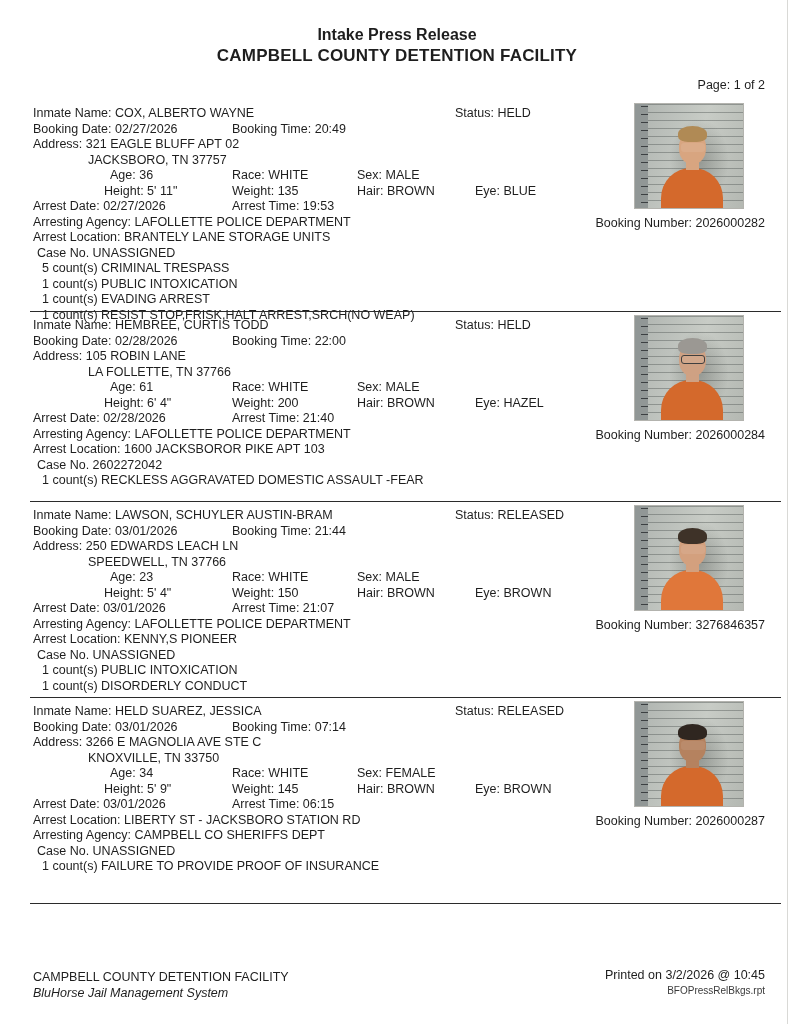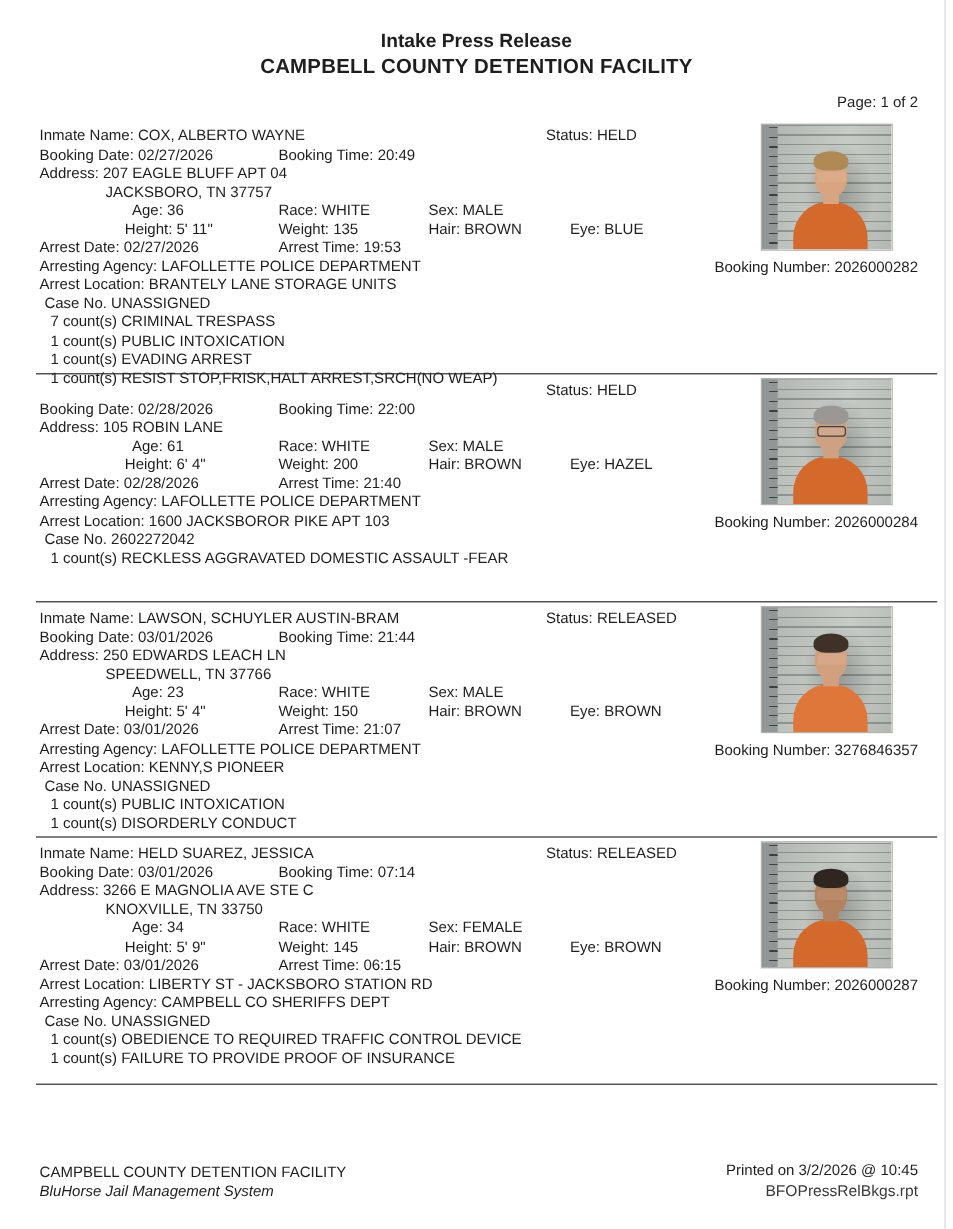--- a/index.html
+++ b/index.html
@@ -29,21 +29,21 @@
   .torso{position:absolute;bottom:0;left:26px;width:62px;height:40px;border-radius:30px 30px 0 0;}
   .neck{position:absolute;bottom:38px;left:51px;width:13px;height:10px;}
   .head{position:absolute;bottom:44px;left:44px;width:27px;height:34px;border-radius:50% 50% 45% 45%;}
   .hair{position:absolute;bottom:66px;left:43px;width:29px;height:16px;border-radius:50% 50% 35% 35%;}
   .glasses{position:absolute;bottom:56px;left:46px;width:22px;height:7px;border:1.5px solid rgba(0,0,0,0);
         border-radius:3px;background:rgba(255,255,255,.08);}
   .bookno{position:absolute;top:116px;right:29px;white-space:nowrap;}
   .footer-left{position:absolute;top:970px;left:33px;}
   .footer-left .sys{font-style:italic;margin-top:2px;}
   .footer-right{position:absolute;top:968px;right:29px;text-align:right;}
-  .footer-right .rpt{font-size:13px;margin-top:3px;color:#3a3a3a;}
+  .footer-right .rpt{font-size:10px;margin-top:3px;color:#3a3a3a;}
   .scan-line{position:absolute;top:0;right:6px;width:1px;height:100%;background:#d9d9d6;}
 </style>
 </head>
 <body>
 
 <div class="page">
 
   <div class="hdr">
     <div class="t1">Intake Press Release</div>
     <div class="t2">CAMPBELL COUNTY DETENTION FACILITY</div>
@@ -56,21 +56,21 @@
       <div class="rec-body">
         <div class="line">
             <span class="at" style="left:33px"><span>Inmate Name:</span> <span>COX, ALBERTO WAYNE</span></span>
             <span class="at" style="left:455px"><span>Status:</span> <span>HELD</span></span>
           </div>
         <div class="line">
             <span class="at" style="left:33px"><span>Booking Date:</span> <span>02/27/2026</span></span>
             <span class="at" style="left:232px"><span>Booking Time:</span> <span>20:49</span></span>
           </div>
         <div class="line">
-            <span class="at" style="left:33px"><span>Address:</span> <span>207 EAGLE BLUFF APT 04</span></span>
+            <span class="at" style="left:33px"><span>Address:</span> <span>321 EAGLE BLUFF APT 02</span></span>
           </div>
         <div class="line">
             <span class="at" style="left:88px">JACKSBORO, TN 37757</span>
           </div>
         <div class="line">
             <span class="at" style="left:110px"><span>Age:</span> <span>36</span></span>
             <span class="at" style="left:232px"><span>Race:</span> <span>WHITE</span></span>
             <span class="at" style="left:357px"><span>Sex:</span> <span>MALE</span></span>
           </div>
         <div class="line">
@@ -86,21 +86,21 @@
         <div class="line">
             <span class="at" style="left:33px"><span>Arresting Agency:</span> <span>LAFOLLETTE POLICE DEPARTMENT</span></span>
           </div>
         <div class="line">
             <span class="at" style="left:33px"><span>Arrest Location:</span> <span>BRANTELY LANE STORAGE UNITS</span></span>
           </div>
         <div class="line">
             <span class="at" style="left:37px"><span>Case No.</span> <span>UNASSIGNED</span></span>
           </div>
         <div class="line">
-            <span class="at" style="left:42px">7 count(s) CRIMINAL TRESPASS</span>
+            <span class="at" style="left:42px">5 count(s) CRIMINAL TRESPASS</span>
           </div>
         <div class="line">
             <span class="at" style="left:42px">1 count(s) PUBLIC INTOXICATION</span>
           </div>
         <div class="line">
             <span class="at" style="left:42px">1 count(s) EVADING ARREST</span>
           </div>
         <div class="line">
             <span class="at" style="left:42px">1 count(s) RESIST STOP,FRISK,HALT ARREST,SRCH(NO WEAP)</span>
           </div>
@@ -115,28 +115,32 @@
         <div class="hair" style="background: rgb(176, 138, 85);"></div>
         <div class="glasses" style="border-color: rgba(0, 0, 0, 0);"></div>
       </div>
       <div class="bookno"><span>Booking Number:</span> <span>2026000282</span></div>
       <div class="sep"></div>
     </section>
 
     <section class="record" style="height:190px">
       <div class="rec-body">
         <div class="line">
+            <span class="at" style="left:33px"><span>Inmate Name:</span> <span>HEMBREE, CURTIS TODD</span></span>
             <span class="at" style="left:455px"><span>Status:</span> <span>HELD</span></span>
           </div>
         <div class="line">
             <span class="at" style="left:33px"><span>Booking Date:</span> <span>02/28/2026</span></span>
             <span class="at" style="left:232px"><span>Booking Time:</span> <span>22:00</span></span>
           </div>
         <div class="line">
             <span class="at" style="left:33px"><span>Address:</span> <span>105 ROBIN LANE</span></span>
+          </div>
+        <div class="line">
+            <span class="at" style="left:88px">LA FOLLETTE, TN 37766</span>
           </div>
         <div class="line">
             <span class="at" style="left:110px"><span>Age:</span> <span>61</span></span>
             <span class="at" style="left:232px"><span>Race:</span> <span>WHITE</span></span>
             <span class="at" style="left:357px"><span>Sex:</span> <span>MALE</span></span>
           </div>
         <div class="line">
             <span class="at" style="left:104px"><span>Height:</span> <span>6' 4"</span></span>
             <span class="at" style="left:232px"><span>Weight:</span> <span>200</span></span>
             <span class="at" style="left:357px"><span>Hair:</span> <span>BROWN</span></span>
@@ -268,23 +272,20 @@
         <div class="line">
             <span class="at" style="left:33px"><span>Arrest Location:</span> <span>LIBERTY ST - JACKSBORO STATION RD</span></span>
           </div>
         <div class="line">
             <span class="at" style="left:33px"><span>Arresting Agency:</span> <span>CAMPBELL CO SHERIFFS DEPT</span></span>
           </div>
         <div class="line">
             <span class="at" style="left:37px"><span>Case No.</span> <span>UNASSIGNED</span></span>
           </div>
         <div class="line">
-            <span class="at" style="left:42px">1 count(s) OBEDIENCE TO REQUIRED TRAFFIC CONTROL DEVICE</span>
-          </div>
-        <div class="line">
             <span class="at" style="left:42px">1 count(s) FAILURE TO PROVIDE PROOF OF INSURANCE</span>
           </div>
       </div>
       <div class="photo">
         <div class="wall"></div>
         <div class="strip"></div>
         <div class="shadow"></div>
         <div class="torso" style="background: rgb(212, 105, 44);"></div>
         <div class="neck" style="background: rgb(181, 130, 95);"></div>
         <div class="head" style="background: rgb(181, 130, 95);"></div>

